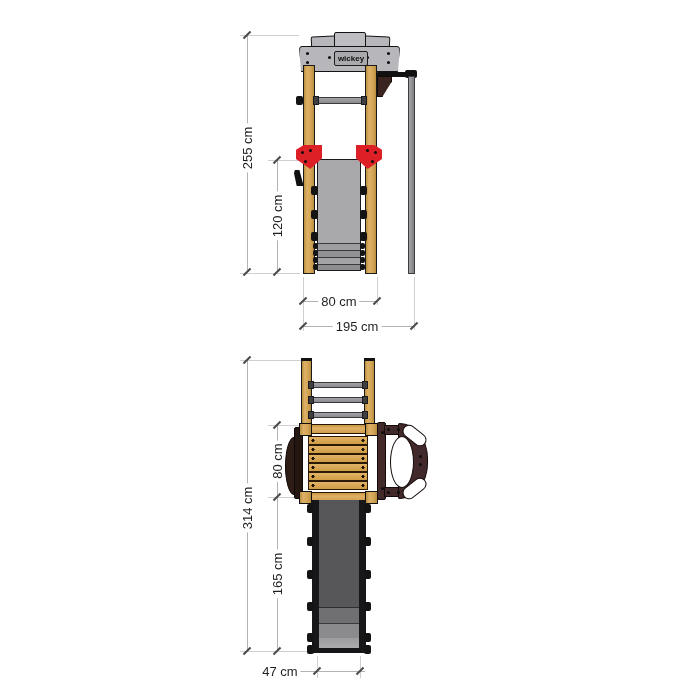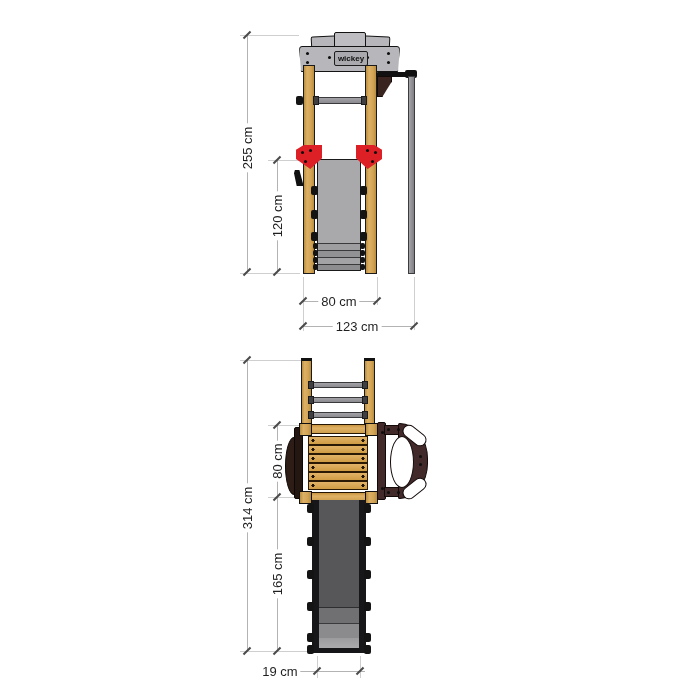--- a/index.html
+++ b/index.html
@@ -118,21 +118,21 @@
     <div class="abs" style="left:356px;top:145px;width:26px;height:24px;background:#dd1f26;clip-path:polygon(0 0,70% 0,100% 20%,100% 58%,45% 100%,0 55%);">
       <span class="bolt" style="left:18px;top:6px;"></span>
       <span class="bolt" style="left:10px;top:4px;"></span>
       <span class="bolt" style="left:15px;top:15px;"></span>
     </div>
     <div class="abs" style="left:294px;top:170px;width:9px;height:16px;background:#101010;clip-path:polygon(10% 0,60% 0,100% 85%,100% 100%,30% 100%,0 20%);"></div>
 
     <div class="abs dtextv" style="left:247px;top:148px;">255 cm</div>
     <div class="abs dtextv" style="left:277px;top:216px;">120 cm</div>
     <div class="abs dtext" style="left:339px;top:301px;">80 cm</div>
-    <div class="abs dtext" style="left:357px;top:326px;">123 cm</div>
+    <div class="abs dtext" style="left:357px;top:326px;">195 cm</div>
   </section>
 
   <section>
 
     <div class="abs ext" style="left:240px;top:360px;width:61px;height:1px;"></div>
     <div class="abs ext" style="left:268px;top:425px;width:31px;height:1px;"></div>
     <div class="abs ext" style="left:268px;top:497px;width:31px;height:1px;"></div>
     <div class="abs ext" style="left:240px;top:651px;width:74px;height:1px;"></div>
     <div class="abs ext" style="left:317px;top:656px;width:1px;height:22px;"></div>
     <div class="abs ext" style="left:360px;top:656px;width:1px;height:22px;"></div>
@@ -212,16 +212,16 @@
     <div class="abs peg" style="left:307px;top:602px;width:7px;height:9px;"></div>
     <div class="abs peg" style="left:364px;top:602px;width:7px;height:9px;"></div>
     <div class="abs peg" style="left:307px;top:633px;width:7px;height:9px;"></div>
     <div class="abs peg" style="left:364px;top:633px;width:7px;height:9px;"></div>
     <div class="abs peg" style="left:307px;top:645px;width:7px;height:9px;"></div>
     <div class="abs peg" style="left:364px;top:645px;width:7px;height:9px;"></div>
 
     <div class="abs dtextv" style="left:247px;top:508px;">314 cm</div>
     <div class="abs dtextv" style="left:277px;top:461px;">80 cm</div>
     <div class="abs dtextv" style="left:277px;top:574px;">165 cm</div>
-    <div class="abs dtext" style="left:280px;top:671px;">19 cm</div>
+    <div class="abs dtext" style="left:280px;top:671px;">47 cm</div>
   </section>
 
 </div>
 
 </body></html>

